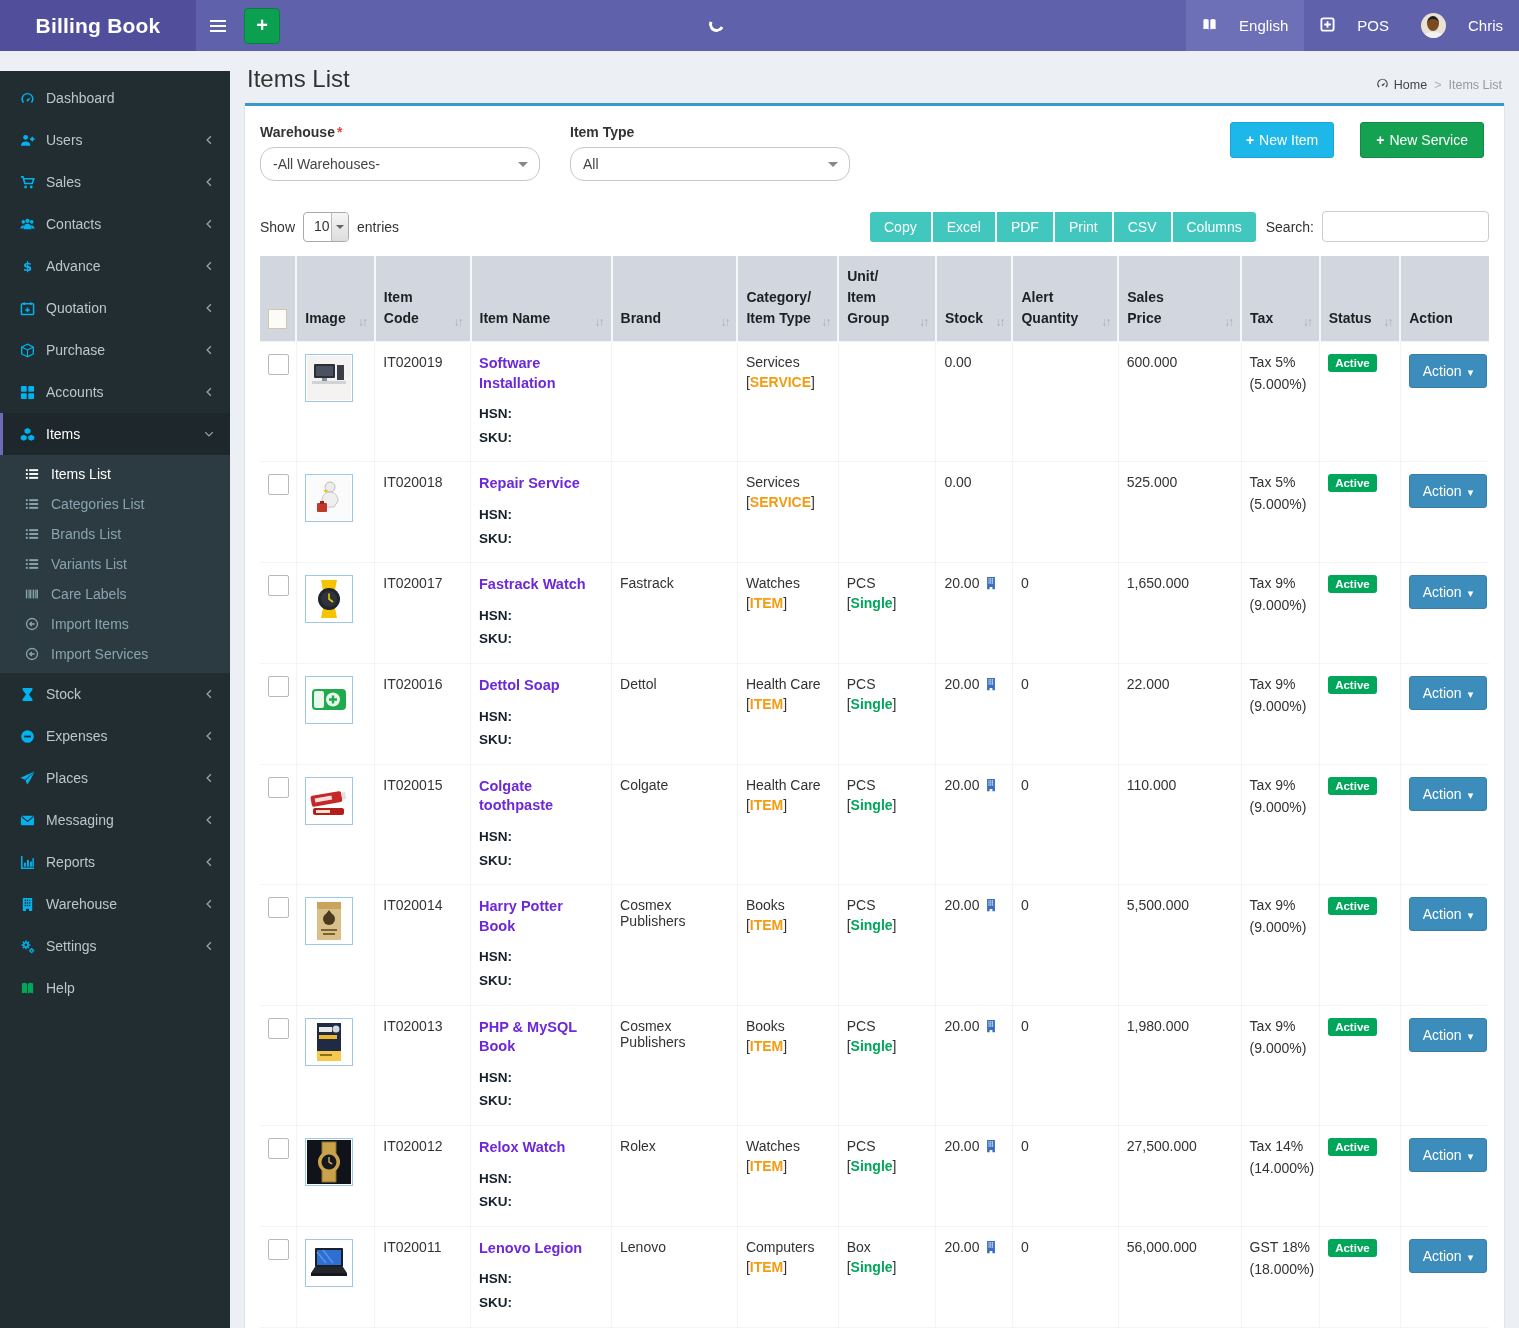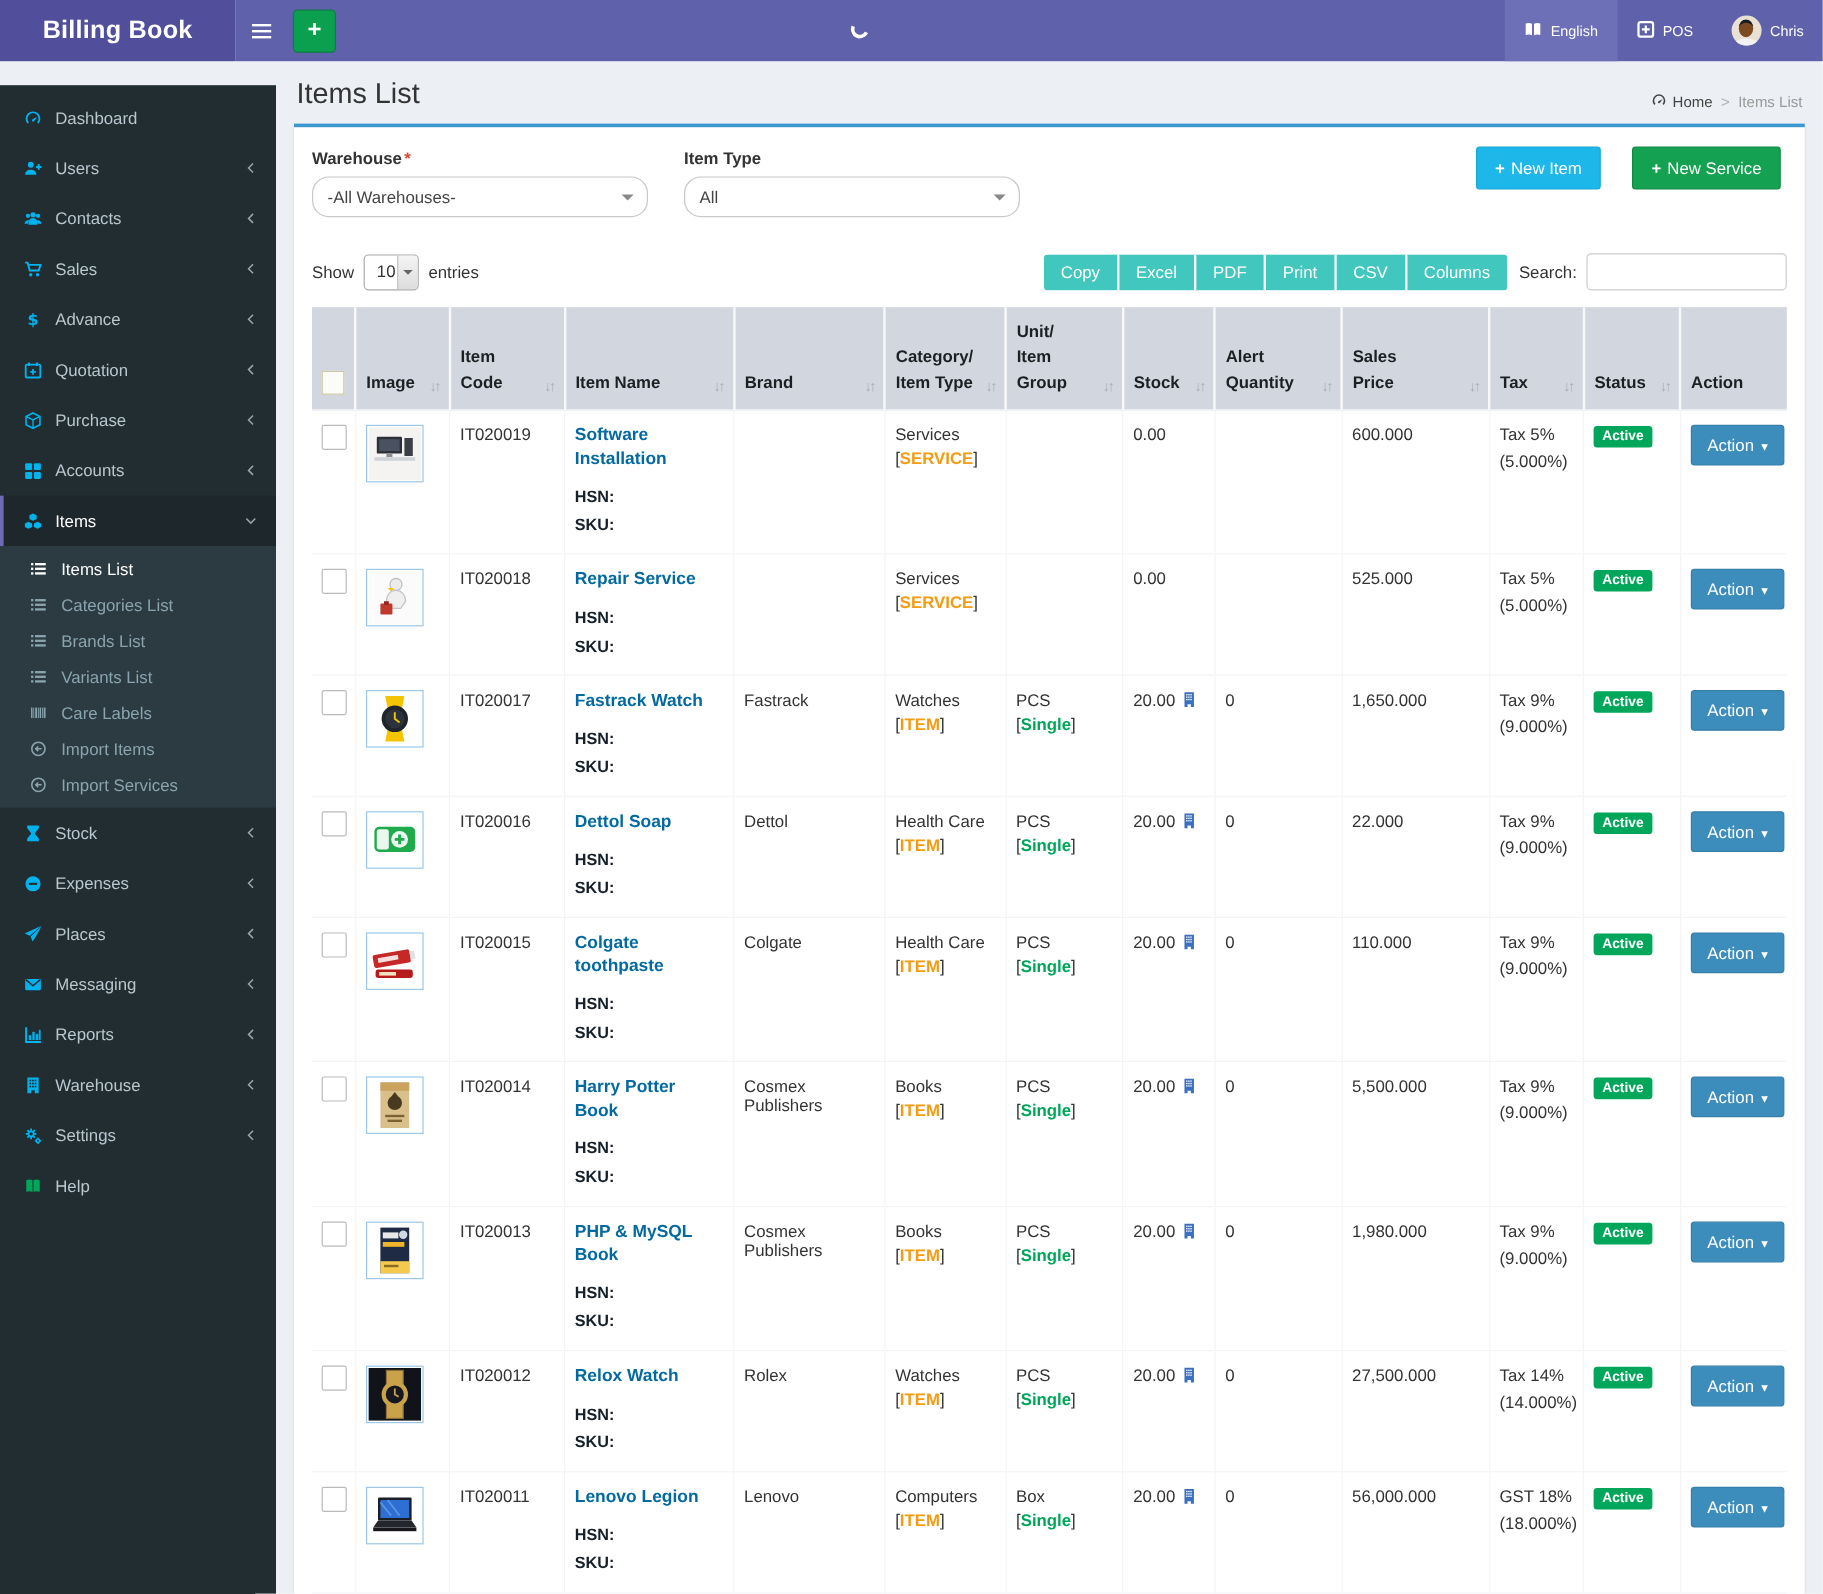--- a/index.html
+++ b/index.html
@@ -22,21 +22,21 @@
   .add-btn {
     width:36px; height:36px; background:#0aa04f; border:1px solid #0b7e41; border-radius:4px;
     color:#fff; font-size:20px; font-weight:bold; line-height:33px; text-align:center; margin-left:4px;
   }
   .nav-spinner {
     position:absolute; left:513px; top:17px; width:15px; height:15px; border-radius:50%;
     border:3px solid transparent; border-bottom-color:#fff; border-left-color:#fff;
     transform:rotate(-20deg);
   }
   .nav-right { margin-left:auto; display:flex; height:51px; align-items:stretch; }
-  .nav-item { display:flex; align-items:center; gap:7px; padding:0 16px; color:#fff; font-size:12px; }
+  .nav-item { display:flex; align-items:center; gap:22px; padding:0 16px; color:#fff; font-size:15px; }
   .nav-item.lang { background:#6e70b7; }
   .avatar { width:25px; height:25px; border-radius:50%; background:#e9e2d4; position:relative; overflow:hidden; }
   .avatar::before { content:""; position:absolute; left:6.5px; top:3px; width:12px; height:12px; border-radius:50%;
     background:#7c4a21; border-top:3px solid #1d1d1d; }
   .avatar::after { content:""; position:absolute; left:3px; bottom:-3px; width:19px; height:9px; border-radius:50%; background:#f2f2f2; }
   
   .sidebar { position:absolute; left:0; top:51px; width:230px; bottom:0; background:#222d32; padding-top:6px;margin-top:20px; }
   .menu-item { display:flex; align-items:center; gap:10px; padding:13px 15px; color:#b8c7ce; cursor:pointer; border-left:3px solid transparent; }
   .menu-item .mi-icon { width:18px; text-align:center; color:#00b3ee; display:inline-flex; justify-content:center; }
   .menu-item .mi-arrow { margin-left:auto; color:#95a5ad; display:inline-flex; }
@@ -100,21 +100,21 @@
   th:nth-child(3) .th-inner{ max-width:45px; } th:nth-child(6) .th-inner{ max-width:80px; }
   th:nth-child(7) .th-inner{ max-width:54px; } th:nth-child(9) .th-inner{ max-width:70px; }
   th:nth-child(10) .th-inner{ max-width:50px; }
   .hdr-cb { width:20px; height:20px; border:1px solid #cfc7a6; background:#fbfbf7; }
   table.items td { padding:12px 8px; vertical-align:top; border-top:1px solid #f4f4f4; border-right:1px solid #f4f4f4; font-size:14px; color:#333; }
   table.items td:last-child { border-right:none; }
   table.items tr:last-child td { border-bottom:1px solid #f4f4f4; }
   .row-cb { width:21px; height:21px; border:1px solid #b9b9b9; border-radius:2px; background:#fff; cursor:pointer; }
   .thumb { width:48px; height:48px; border:1px solid #9cc7e8; background:#fff; padding:1px; cursor:pointer; }
   .thumb svg { display:block; width:44px; height:44px; }
-  .item-link { color:#0369a1; font-weight:bold; font-size:14.5px; text-decoration:none; display:inline-block; margin-bottom:9px; line-height:1.35; cursor:pointer; }
+  .item-link { color:#6d28d9; font-weight:bold; font-size:14.5px; text-decoration:none; display:inline-block; margin-bottom:9px; line-height:1.35; cursor:pointer; }
   .meta-line { font-weight:bold; color:#15202b; line-height:1.75; font-size:13.5px; }
   .tag-line { margin-top:4px; }
   .tag-orange { color:#f39c12; font-weight:bold; }
   .tag-green { color:#00a65a; font-weight:bold; }
   .stock-wrap { display:flex; align-items:center; gap:5px; }
   .tax-l2 { margin-top:6px; }
   .badge-active { display:inline-block; background:#00a65a; color:#fff; font-size:11.5px; font-weight:bold; padding:3px 7px; border-radius:3px; }
   .action-btn { background:#3c8dbc; border:1px solid #367fa9; color:#fff; border-radius:3px; padding:8px 13px; font-size:14px; cursor:pointer; font-family:inherit; }
   .action-btn .caret { margin-left:6px; font-size:11px; }
 </style>
@@ -174,44 +174,44 @@
       </span>
       <span>Users</span>
       <span class="mi-arrow">
         <svg viewBox="0 0 16 16" width="12" height="12">
           <path d="M10.5 3l-5 5 5 5" fill="none" stroke="currentColor" stroke-width="1.7"></path>
         </svg>
       </span>
     </div>
     <div class="menu-item">
       <span class="mi-icon">
+        <svg viewBox="0 0 16 16" width="15" height="15">
+          <path d="M1 2h2.2l1.9 7H13l1.7-5H4" fill="none" stroke="currentColor" stroke-width="1.7"></path>
+          <circle cx="6" cy="12.8" r="1.5" fill="currentColor"></circle>
+          <circle cx="12" cy="12.8" r="1.5" fill="currentColor"></circle>
+        </svg>
+      </span>
+      <span>Sales</span>
+      <span class="mi-arrow">
+        <svg viewBox="0 0 16 16" width="12" height="12">
+          <path d="M10.5 3l-5 5 5 5" fill="none" stroke="currentColor" stroke-width="1.7"></path>
+        </svg>
+      </span>
+    </div>
+    <div class="menu-item">
+      <span class="mi-icon">
         <svg viewBox="0 0 16 16" width="15" height="15" fill="currentColor">
           <circle cx="3.5" cy="5.2" r="1.9"></circle>
           <circle cx="12.5" cy="5.2" r="1.9"></circle>
           <circle cx="8" cy="4.2" r="2.3"></circle>
           <path d="M8 7.2c-2 0-3.4 1.3-3.8 3L3.9 13h8.2l-.3-2.8c-.4-1.7-1.8-3-3.8-3z"></path>
           <path d="M.4 12.2C.7 10.3 1.9 9 3.6 9c.4 0 .8.1 1.1.2-.6.9-1 2-1.1 3zM15.6 12.2C15.3 10.3 14.1 9 12.4 9c-.4 0-.8.1-1.1.2.6.9 1 2 1.1 3z"></path>
         </svg>
       </span>
       <span>Contacts</span>
-      <span class="mi-arrow">
-        <svg viewBox="0 0 16 16" width="12" height="12">
-          <path d="M10.5 3l-5 5 5 5" fill="none" stroke="currentColor" stroke-width="1.7"></path>
-        </svg>
-      </span>
-    </div>
-    <div class="menu-item">
-      <span class="mi-icon">
-        <svg viewBox="0 0 16 16" width="15" height="15">
-          <path d="M1 2h2.2l1.9 7H13l1.7-5H4" fill="none" stroke="currentColor" stroke-width="1.7"></path>
-          <circle cx="6" cy="12.8" r="1.5" fill="currentColor"></circle>
-          <circle cx="12" cy="12.8" r="1.5" fill="currentColor"></circle>
-        </svg>
-      </span>
-      <span>Sales</span>
       <span class="mi-arrow">
         <svg viewBox="0 0 16 16" width="12" height="12">
           <path d="M10.5 3l-5 5 5 5" fill="none" stroke="currentColor" stroke-width="1.7"></path>
         </svg>
       </span>
     </div>
     <div class="menu-item">
       <span class="mi-icon">
         <svg viewBox="0 0 16 16" width="15" height="15">
           <text x="8" y="13" text-anchor="middle" font-size="14" font-weight="bold" fill="currentColor" font-family="DejaVu Sans, sans-serif">$</text>

